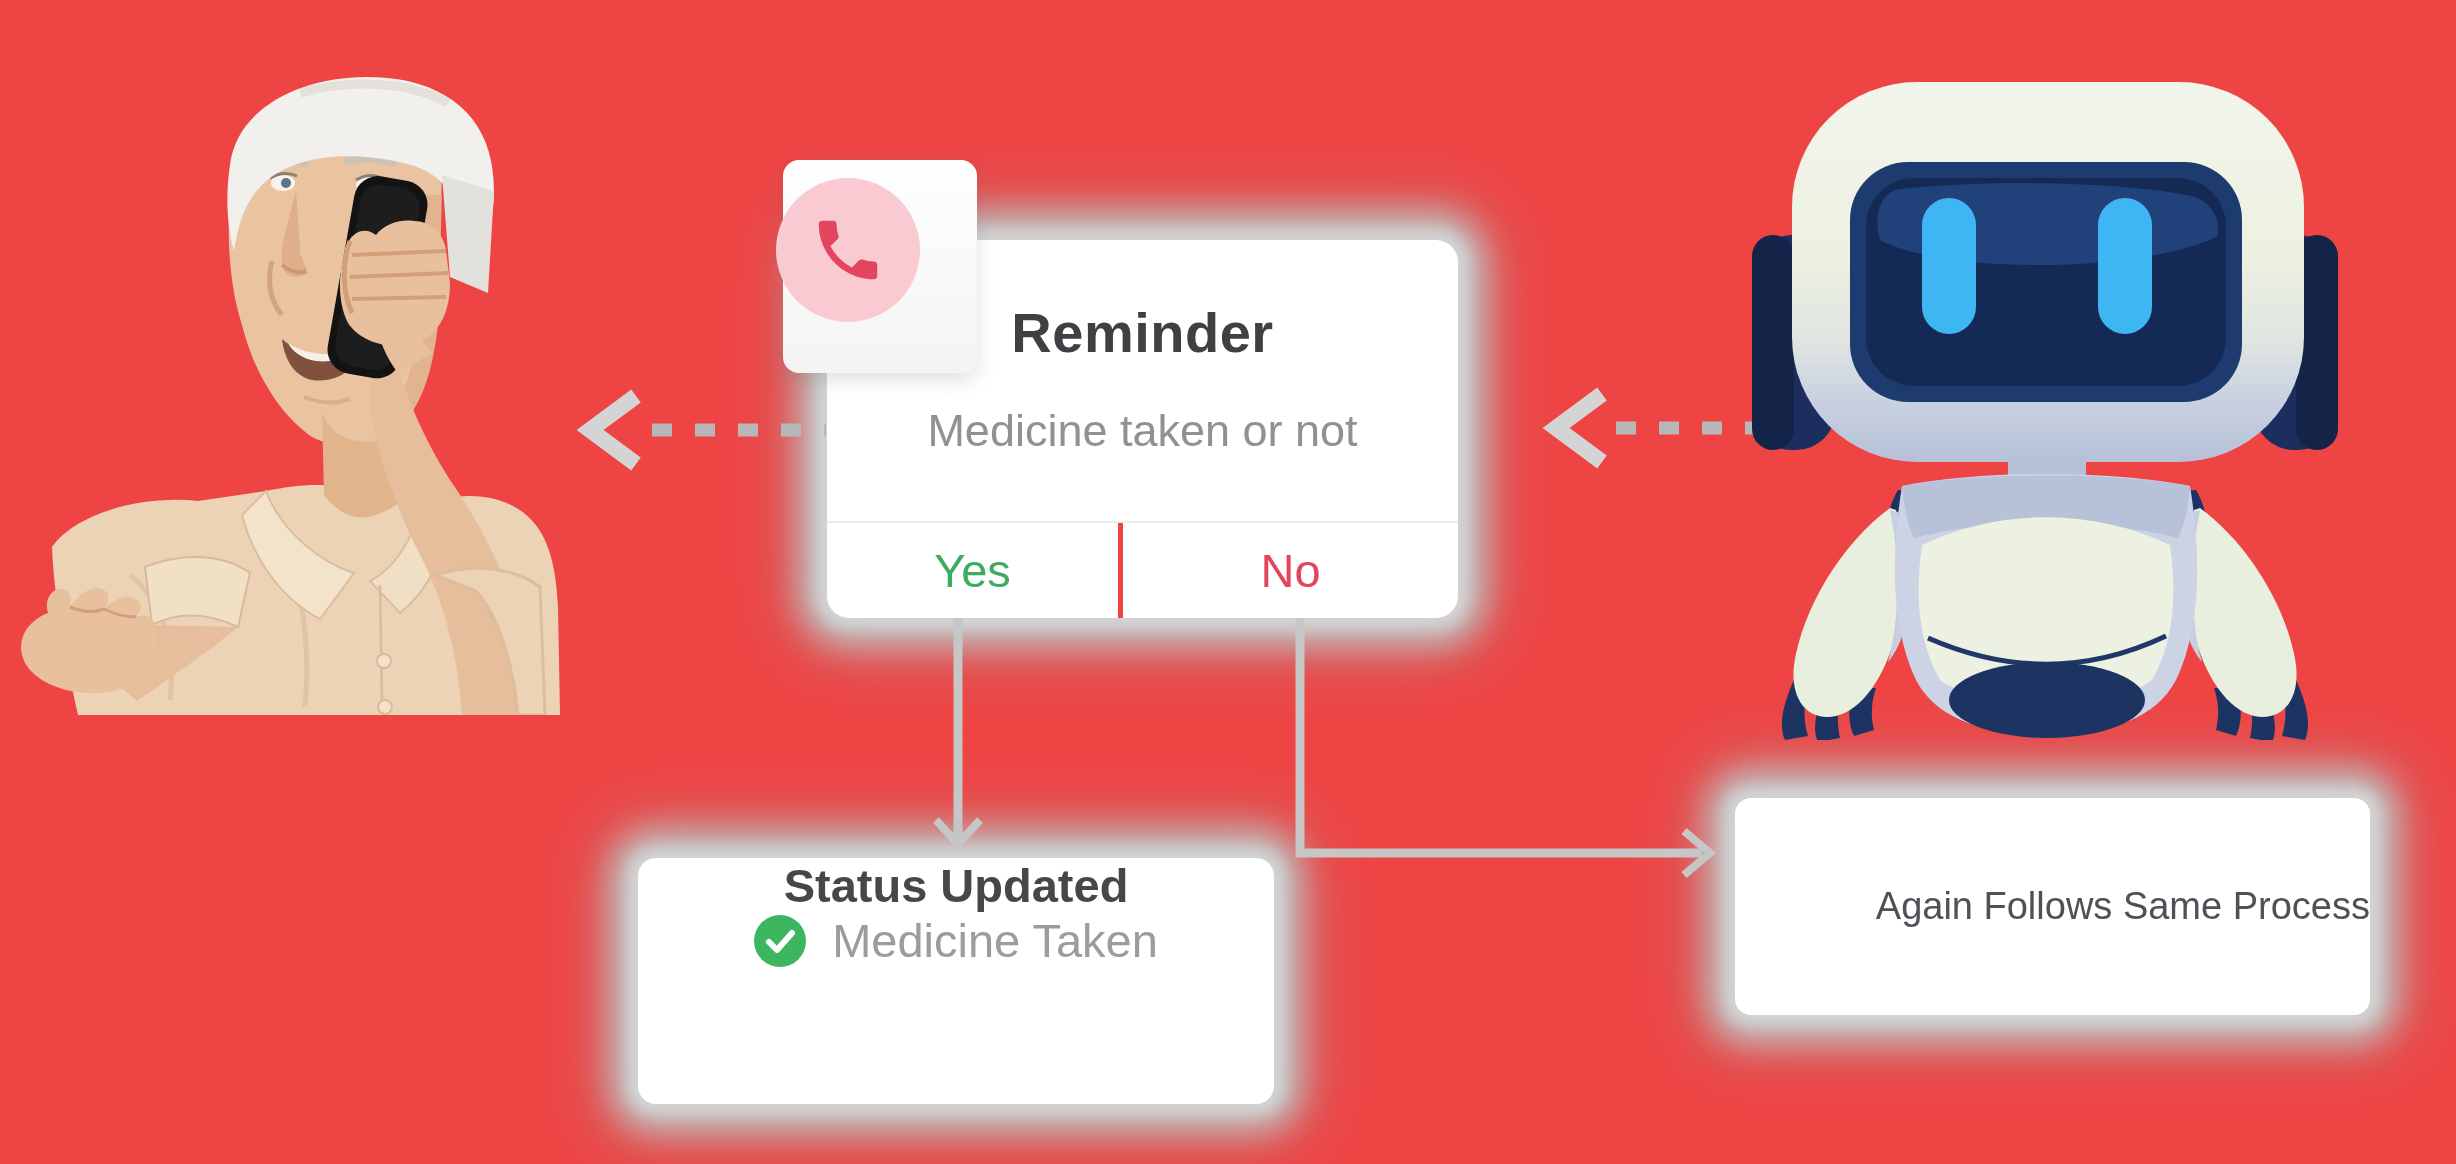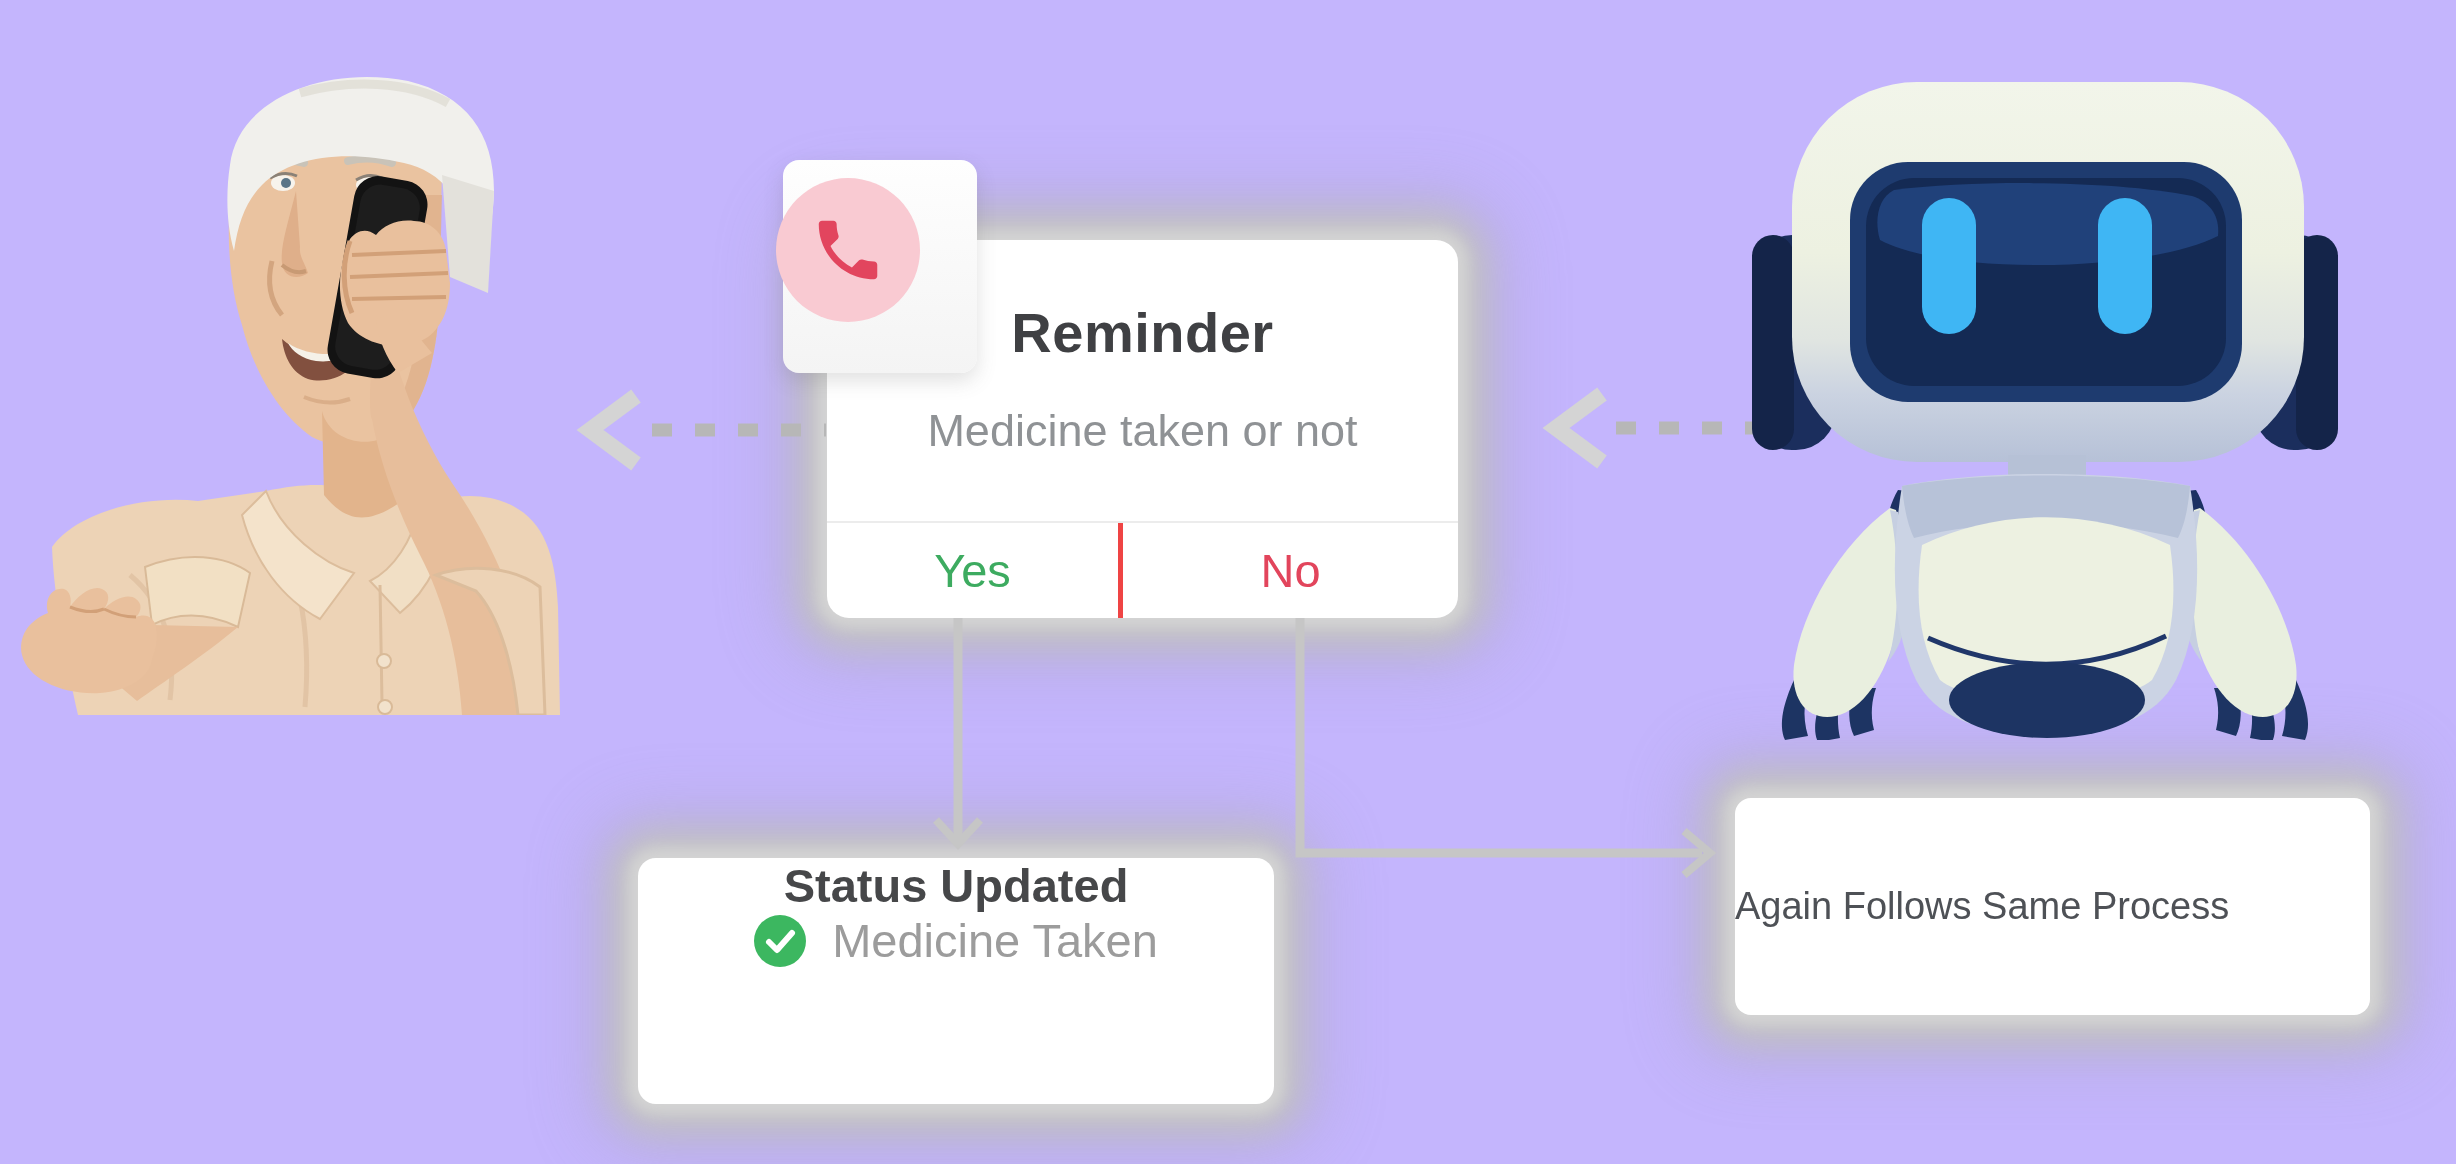--- a/index.html
+++ b/index.html
@@ -1,16 +1,16 @@
 <!DOCTYPE html>
 <html><head>
 <meta charset="utf-8">
 <style>
   html,body{margin:0;padding:0;background:#000;}
-  #stage{position:relative;width:2456px;height:1164px;background:#c4b5fd;overflow:hidden;
+  #stage{position:relative;width:2456px;height:1164px;background:#ef4444;overflow:hidden;
          font-family:"Liberation Sans", sans-serif;}
   .abs{position:absolute;}
 
   
   .card{position:absolute;background:#fff;border-radius:22px;
         box-shadow:0 0 14px 10px #d4d4d4, 0 0 34px 28px #c3c3c3, 0 0 66px 46px rgba(160,160,160,.32);}
   #reminder-card{left:827px;top:240px;width:631px;height:378px;}
   #reminder-card .r-title{margin-top:60px;text-align:center;font-size:56px;font-weight:700;color:#3f4043;letter-spacing:.5px;}
   #reminder-card .r-sub{margin-top:40px;text-align:center;font-size:45px;color:#8f9295;}
   .actions{position:absolute;left:0;right:0;bottom:0;height:95px;display:flex;border-top:2px solid #ececec;}
@@ -22,21 +22,21 @@
              background:linear-gradient(#fefefe,#f4f4f4);box-shadow:0 8px 20px rgba(90,90,90,.18);}
   #phone-badge{left:776px;top:178px;width:144px;height:144px;border-radius:50%;background:#f9cad2;
                display:flex;align-items:center;justify-content:center;}
 
   #status-card{left:638px;top:858px;width:636px;height:246px;border-radius:18px;}
   #status-card .s-title{text-align:center;font-size:47px;font-weight:700;color:#464749;}
   .s-row{display:flex;align-items:center;justify-content:center;gap:26px;}
   .s-row .s-label{font-size:47px;color:#9c9c9c;}
 
   #loop-card{left:1735px;top:798px;width:635px;height:217px;border-radius:16px;
-             display:flex;flex-direction:column;align-items:flex-start;justify-content:center;}
+             display:flex;flex-direction:column;align-items:flex-end;justify-content:center;}
   #loop-card .l-line{font-size:38px;font-weight:500;color:#4e5156;line-height:1.8;text-align:center;}
 
   svg{display:block;}
 </style>
 </head>
 <body>
 
 <div id="stage">
 
   <svg class="abs" style="left:0;top:55px" width="580" height="660" viewBox="0 0 580 660">

